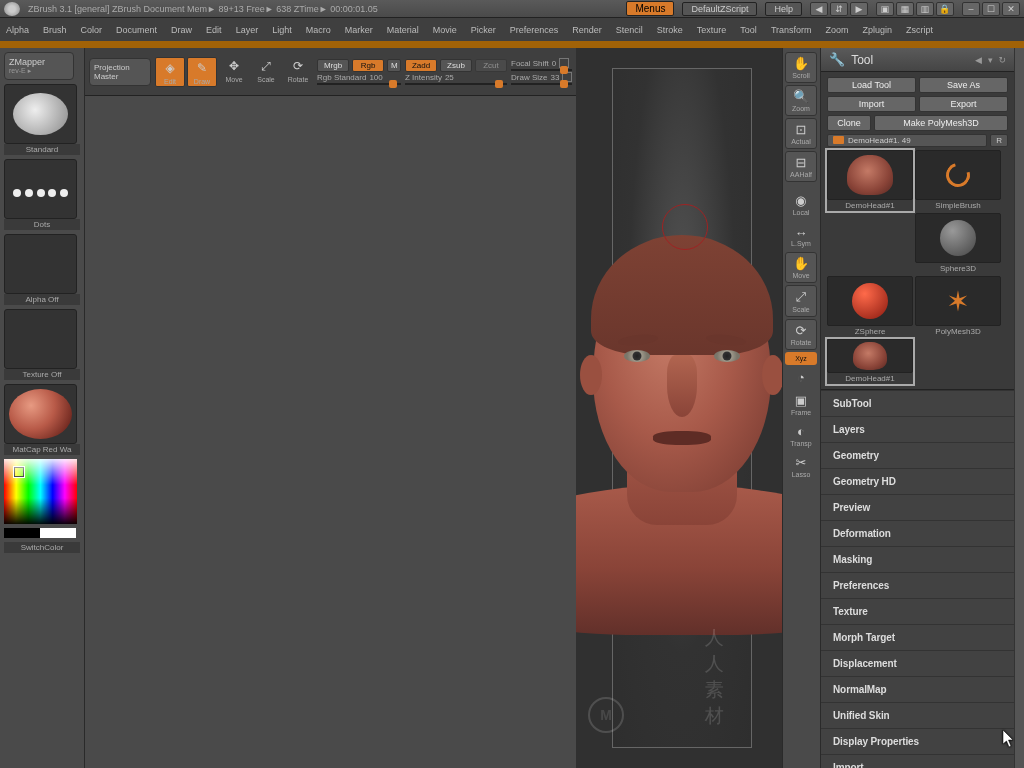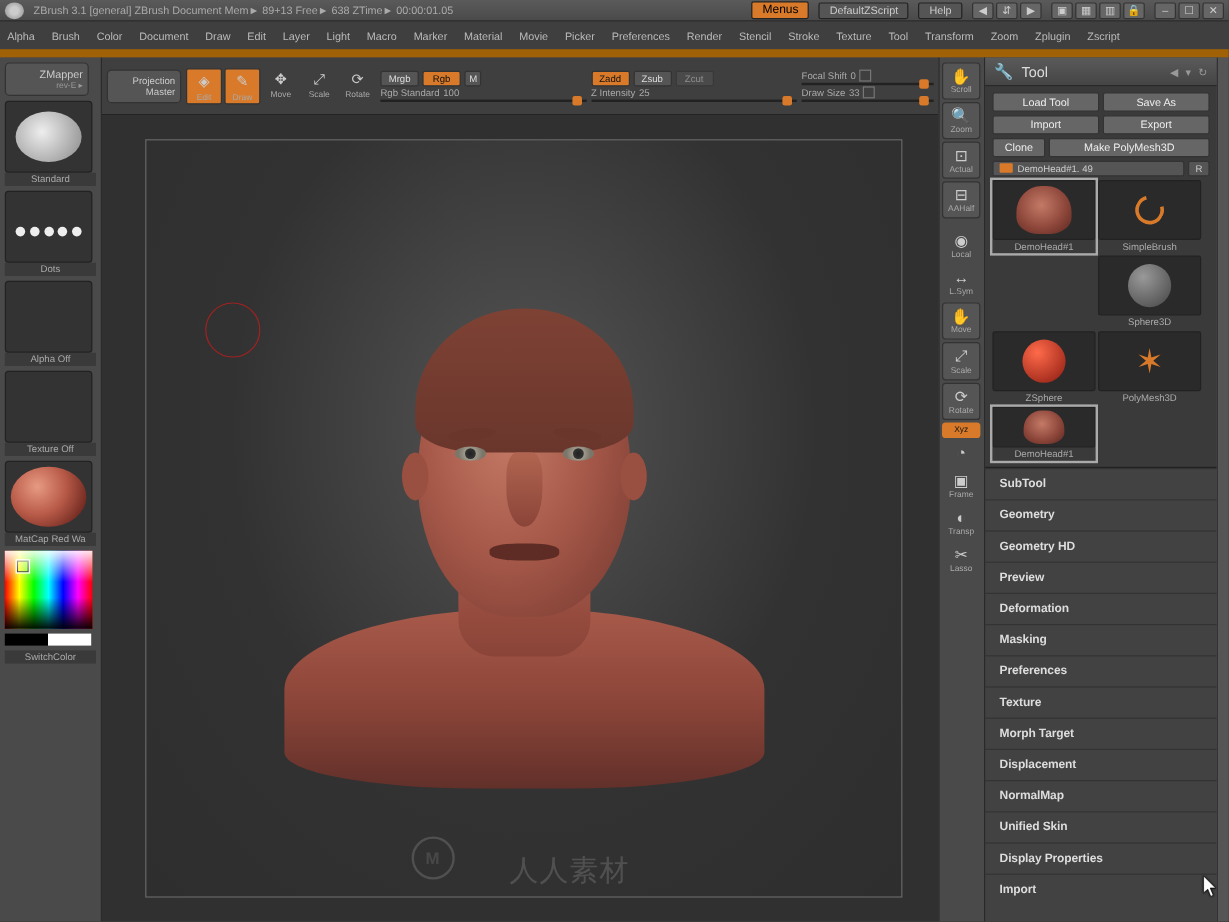--- a/index.html
+++ b/index.html
@@ -9,21 +9,21 @@
 .titlebar .title-text { color: #aaa; font-size: 9px; }
 .titlebar .spacer { flex: 1; }
 .titlebar .btn-orange { background: #d87a2a; color: #000; padding: 1px 8px; border-radius: 2px; font-size: 10px; border: 1px solid #222; }
 .titlebar .btn-grey { background: #555; color: #ccc; padding: 1px 8px; border-radius: 2px; font-size: 9px; border: 1px solid #222; }
 .titlebar .winbtns { display: flex; gap: 2px; }
 .titlebar .winbtns .b { width: 18px; height: 14px; background: #666; border: 1px solid #333; border-radius: 2px; display: flex; align-items: center; justify-content: center; font-size: 9px; }
 .menubar { height: 30px; background: #3f3f3f; display: flex; flex-wrap: wrap; align-items: center; padding: 0 6px; gap: 3px 14px; border-bottom: 7px solid #a16207; }
 .menubar span { color: #bbb; font-size: 9px; cursor: pointer; }
 .main { display: flex; height: calc(100% - 48px); }
 .left-panel { width: 85px; background: #4a4a4a; padding: 4px; display: flex; flex-direction: column; gap: 4px; border-right: 1px solid #2a2a2a; }
-.center-area { flex: 1; display: flex; flex-direction: column; }
+.center-area { flex: 1; display: flex; flex-direction: row; }
 .right-toolbar { width: 38px; background: #4a4a4a; padding: 4px 2px; display: flex; flex-direction: column; gap: 2px; border-left: 1px solid #2a2a2a; }
 .right-panel { width: 194px; background: #424242; padding: 0; display: flex; flex-direction: column; border-left: 1px solid #2a2a2a; }
 .toolbar1 { height: 48px; background: #3f3f3f; display: flex; align-items: center; padding: 2px 4px; gap: 4px; border-bottom: 1px solid #222; }
 .canvas { flex: 1; background: #303030; position: relative; overflow: hidden; }
 .canvas-inner { position: absolute; inset: 20px 30px 20px 36px; background: radial-gradient(ellipse at 50% 38%, #555 0%, #323232 55%, #2e2e2e 100%); border: 1px solid #666; }
 .demo-head { position: absolute; left: 50%; top: 54%; transform: translate(-50%,-50%); width: 420px; height: 480px; }
 .shoulders { position: absolute; bottom: 40px; left: 50%; transform: translateX(-50%); width: 400px; height: 150px; background: linear-gradient(180deg,#a85a4a 0%, #8a4438 55%, #62302a 100%); border-radius: 50% 50% 40% 40% / 45% 45% 20% 20%; }
 .neck { position: absolute; bottom: 150px; left: 50%; transform: translateX(-50%); width: 110px; height: 95px; background: linear-gradient(180deg,#a85a4a,#8a4438); border-radius: 20px 20px 30px 30px; }
 .head-shape { position: absolute; top: 42px; left: 50%; transform: translateX(-50%); width: 178px; height: 255px; background: radial-gradient(ellipse at 42% 40%, #c47a66 0%, #a85a4a 45%, #7a3c32 92%); border-radius: 48% 48% 44% 44% / 55% 55% 45% 45%; }
 .hair { position: absolute; top: 40px; left: 50%; transform: translateX(-50%); width: 182px; height: 120px; background: linear-gradient(#7e4234,#6a362c); border-radius: 50% 50% 30% 30% / 70% 70% 20% 20%; }
@@ -33,21 +33,21 @@
 .pupil { position: absolute; width: 9px; height: 9px; left: 50%; top: 50%; transform: translate(-50%,-50%); border-radius: 50%; background: radial-gradient(circle,#222 0%, #3a3a3a 100%); }
 .brow { position: absolute; width: 40px; height: 10px; background: #6a362c; border-radius: 50%; top: 140px; }
 .brow.l { left: 50%; transform: translateX(-64px) rotate(-6deg); }
 .brow.r { left: 50%; transform: translateX(24px) rotate(6deg); }
 .nose { position: absolute; top: 160px; left: 50%; transform: translateX(-50%); width: 30px; height: 62px; background: linear-gradient(#b16550,#8a4438); border-radius: 30% 30% 50% 50%; }
 .mouth { position: absolute; top: 236px; left: 50%; transform: translateX(-50%); width: 58px; height: 14px; background: #5e2c25; border-radius: 40%; }
 .ear { position: absolute; width: 22px; height: 40px; top: 160px; background: #9a5040; border-radius: 50%; }
 .ear.l { left: 50%; transform: translateX(-102px); }
 .ear.r { left: 50%; transform: translateX(80px); }
 .red-circle { position: absolute; top: 156px; left: 86px; width: 46px; height: 46px; border: 1px solid #a02222; border-radius: 50%; pointer-events: none; }
-.wm { position: absolute; bottom: 6px; left: 50%; transform: translateX(-50%); font-size: 24px; color: #fff; opacity: 0.15; letter-spacing: 1px; margin-left: 38px; }
+.wm { position: absolute; bottom: 18px; left: 50%; transform: translateX(-50%); font-size: 19px; color: #fff; opacity: 0.15; letter-spacing: 1px; margin-left: 38px; }
 .wm-circ { position: absolute; bottom: 14px; left: 50%; transform: translateX(-94px); width: 36px; height: 36px; border: 2px solid #fff; border-radius: 50%; opacity: 0.15; display: flex; align-items: center; justify-content: center; font-size: 14px; font-weight: bold; }
 .left-thumb { width: 73px; height: 60px; background: #333; border: 1px solid #222; border-radius: 3px; position: relative; overflow: hidden; }
 .left-label { text-align: center; font-size: 8px; color: #aaa; padding: 1px; background: #3a3a3a; }
 .brush-swirl { position: absolute; inset: 8px; background: radial-gradient(circle at 40% 40%, #eee, #888); border-radius: 50%; }
 .dots-stroke { position: absolute; left: 8px; right: 8px; top: 50%; height: 12px; display: flex; justify-content: space-between; }
 .dots-stroke i { width: 8px; height: 8px; background: #eee; border-radius: 50%; }
 .mat-sphere { position: absolute; inset: 4px; background: radial-gradient(circle at 35% 33%, #e79a82, #b85a48 45%, #5c1b15 92%); border-radius: 50%; }
 .color-picker { width: 73px; height: 65px; background: linear-gradient(to right, #f00,#ff0,#0f0,#0ff,#00f,#f0f,#f00); position: relative; }
 .color-picker::after { content: ""; position: absolute; inset: 0; background: linear-gradient(to bottom, rgba(255,255,255,0.9) 0%, rgba(255,255,255,0) 40%, rgba(0,0,0,0) 60%, rgba(0,0,0,0.95) 100%); }
 .cp-sel { position: absolute; left: 10px; top: 8px; width: 10px; height: 10px; border: 1px solid #000; outline: 1px solid #fff; }
@@ -79,21 +79,21 @@
 .rp-chip { background: #555; border: 1px solid #333; color: #ccc; font-size: 8px; padding: 1px 5px; border-radius: 2px; flex: 1; display: flex; gap: 4px; }
 .rp-chip .dot { width: 11px; height: 8px; background: #d87a2a; border-radius: 1px; }
 .tool-grid { display: flex; flex-wrap: wrap; gap: 2px; }
 .tool-item { width: 86px; display: flex; flex-direction: column; align-items: center; }
 .tool-item.sel { outline: 2px solid #aaa; }
 .tool-thumb { width: 86px; height: 50px; background: #2a2a2a; border: 1px solid #222; display: flex; align-items: center; justify-content: center; border-radius: 2px; }
 .tool-lbl { font-size: 8px; color: #aaa; padding: 1px; }
 .tbox-head { background: radial-gradient(ellipse at 45% 40%, #c47a66, #8a4438 60%, #5c2a24 95%); width: 46px; height: 40px; border-radius: 45% 45% 40% 40% / 55% 55% 35% 35%; }
 .t-sphere { width: 36px; height: 36px; border-radius: 50%; }
 .rp-section { padding: 7px 12px; font-size: 10px; color: #ddd; font-weight: bold; cursor: pointer; border-top: 1px solid #333; letter-spacing: -0.01em; }
-.zmapper { width: 70px; text-align: right; font-size: 9px; background: #555; border: 1px solid #333; border-radius: 4px; padding: 4px; }
+.zmapper { width: 70px; text-align: left; font-size: 9px; background: #555; border: 1px solid #333; border-radius: 4px; padding: 4px; }
 .cursor { position: absolute; right: 8px; bottom: 20px; width: 14px; height: 18px; color: #fff; pointer-events: none; }
 .cursor svg { width: 100%; height: 100%; filter: drop-shadow(0 0 1px #000); }
 .rsep { height: 4px; }
 .sbar { width: 10px; height: 100%; background: #555; border-left: 1px solid #333; }
 </style>
 </head>
 <body>
 
 <div class="titlebar">
   <div class="logo"></div>
@@ -419,20 +419,21 @@
         <div class="tool-item sel" style="width:86px">
           <div class="tool-thumb" style="height:34px">
               <div class="tbox-head" style="width:34px;height:28px"></div>
             </div>
           <div class="tool-lbl">DemoHead#1</div>
         </div>
       </div>
     </div>
     <div style="flex:1;overflow:hidden">
       <div class="rp-section">SubTool</div>
+      <div class="rp-section">Layers</div>
       <div class="rp-section">Geometry</div>
       <div class="rp-section">Geometry HD</div>
       <div class="rp-section">Preview</div>
       <div class="rp-section">Deformation</div>
       <div class="rp-section">Masking</div>
       <div class="rp-section">Preferences</div>
       <div class="rp-section">Texture</div>
       <div class="rp-section">Morph Target</div>
       <div class="rp-section">Displacement</div>
       <div class="rp-section">NormalMap</div>

